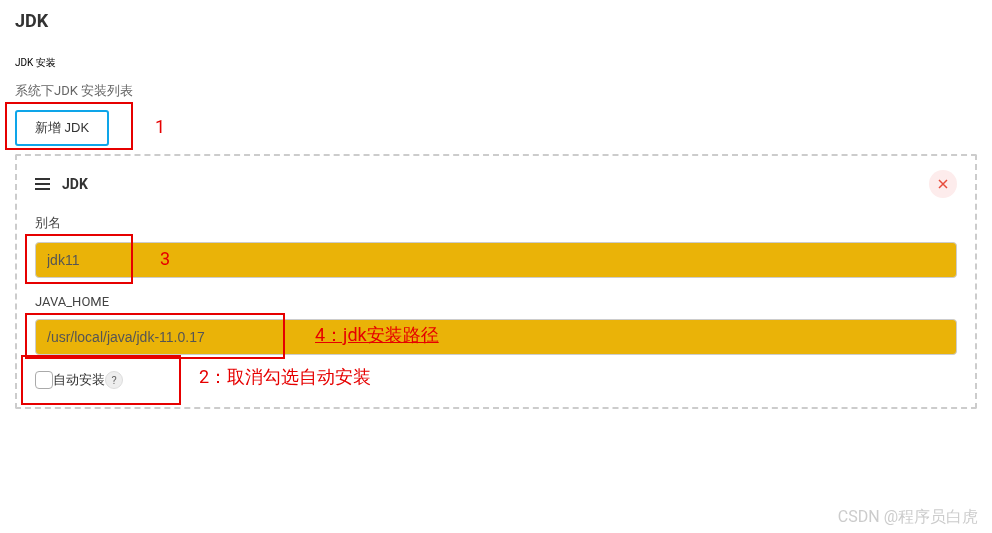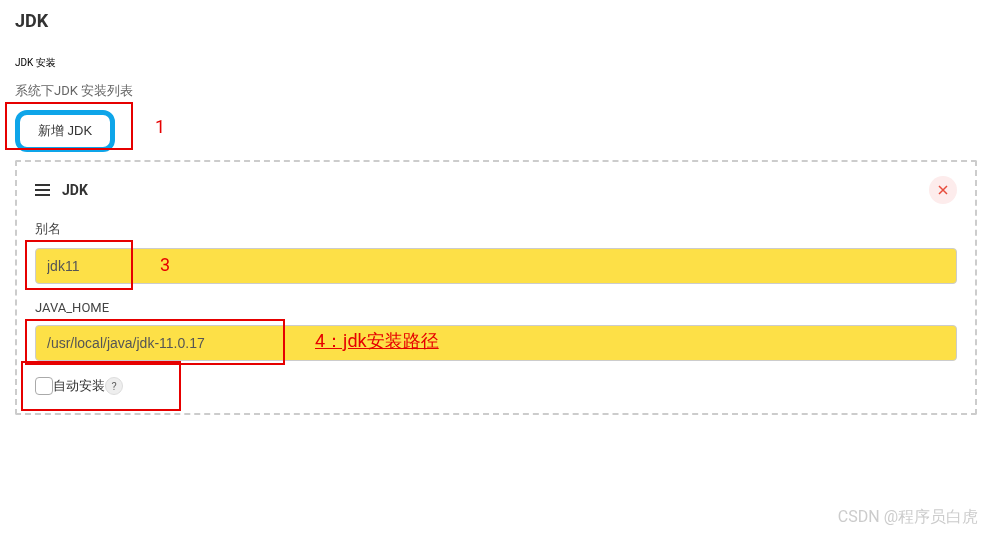--- a/index.html
+++ b/index.html
@@ -30,27 +30,27 @@
     .list-label {
       font-size: 13px;
       color: #666;
       margin-bottom: 10px;
     }
     .add-button-wrap {
       position: relative;
       display: inline-block;
     }
     .add-button {
-      border: 5px solid #0ea5e9;
+      border: 2px solid #0ea5e9;
       background: #fff;
       padding: 7px 18px;
       font-size: 13px;
       color: #333;
       cursor: pointer;
-      border-radius: 12px;
+      border-radius: 3px;
     }
     .annotation-box-1 {
       position: absolute;
       border: 2px solid #e60000;
       top: -8px;
       left: -10px;
       width: 128px;
       height: 48px;
       pointer-events: none;
     }
@@ -118,21 +118,21 @@
       margin-bottom: 10px;
       display: block;
     }
     .text-input {
       width: 100%;
       padding: 9px 11px;
       border: 1px solid #ccc;
       border-radius: 4px;
       font-size: 14px;
       color: #555;
-      background: #fde047;
+      background: #eab308;
     }
     .short-box-wrap {
       position: relative;
       display: inline-block;
       width: 100%;
     }
     .annotation-box-3 {
       position: absolute;
       border: 2px solid #e60000;
       top: -8px;
@@ -272,19 +272,20 @@
       <div class="annotation-box-4"></div>
       <div class="annot-text-4">4：jdk安装路径</div>
     </div>
   </div>
 
   <div class="checkbox-row">
     <div class="checkbox"></div>
     <span class="checkbox-label">自动安装</span>
     <span class="help-icon">?</span>
     <div class="annotation-box-2"></div>
+    <div class="annot-text-2">2：取消勾选自动安装</div>
   </div>
 </div>
 
 <div class="watermark">CSDN @程序员白虎</div>
 
 
 
 
 </body></html>

